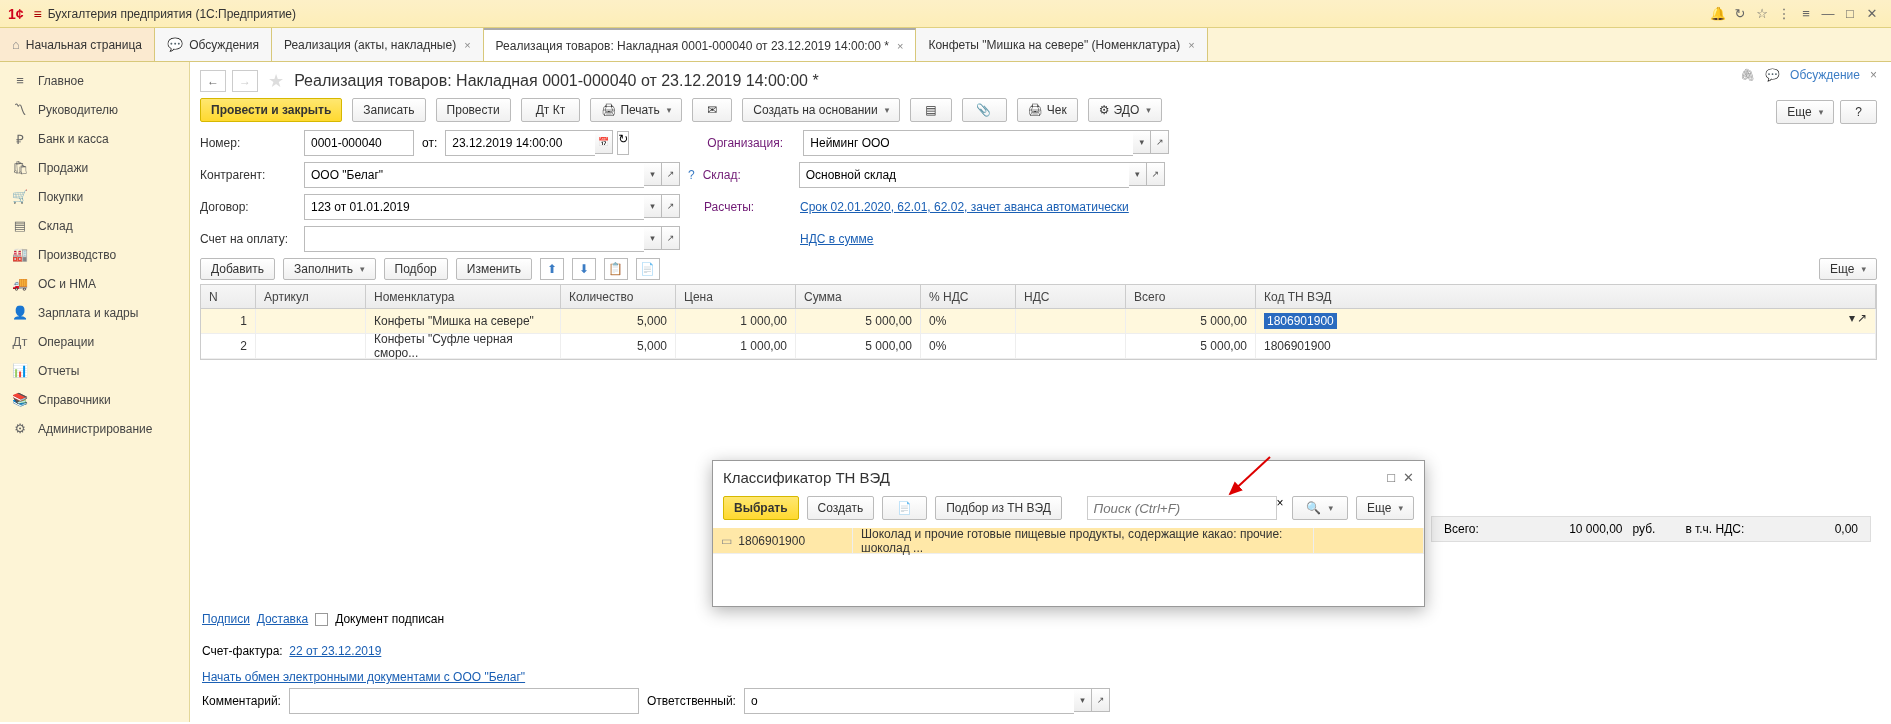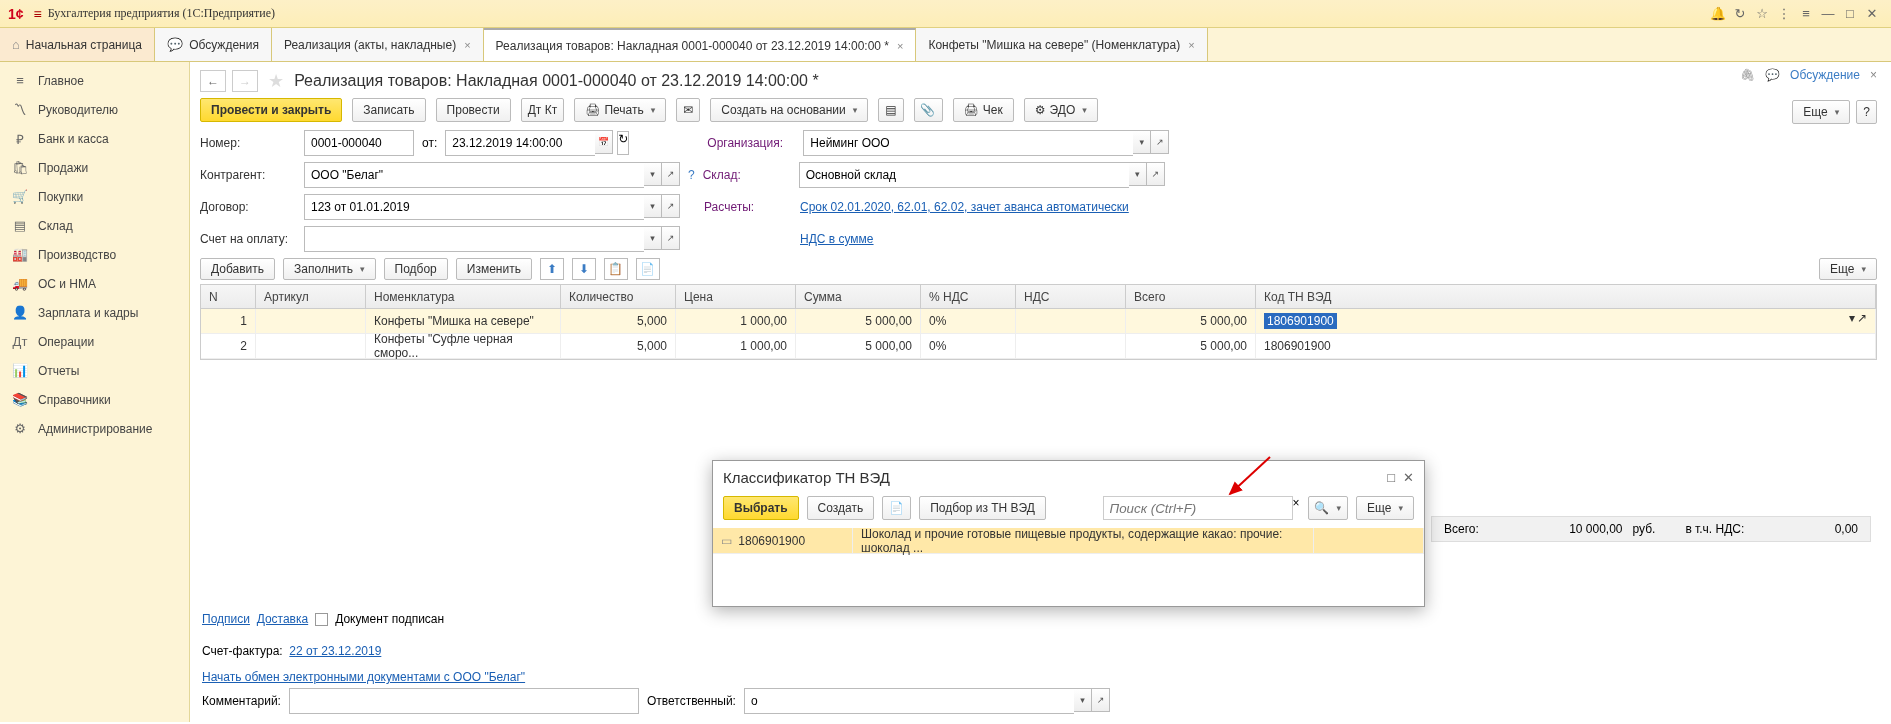--- a/index.html
+++ b/index.html
@@ -2,21 +2,21 @@
 <html><head>
 <meta charset="utf-8">
 <style>
 * { box-sizing: border-box; margin: 0; padding: 0; font-family: Arial, sans-serif; }
 body { font-size: 12px; background: #fff; width: 1891px; height: 724px; overflow: hidden; position: relative; }
 
 
 .titlebar { height: 28px; background: linear-gradient(#fdf0c7,#fdeeb8); display:flex; align-items:center; padding:0 8px; border-bottom:1px solid #e0d080; }
 .titlebar .logo { color:#d0021b; font-weight:bold; font-size:14px; margin-right:4px;}
 .titlebar .menu-icon { margin:0 6px; color:#a00; font-size:14px;}
-.titlebar .title { color:#333; font-size:12px;font-family:Liberation Serif, serif;}
+.titlebar .title { color:#333; font-size:12px;}
 .titlebar .spacer { flex:1; }
 .titlebar .ticon { width:22px; text-align:center; color:#666; font-size:13px; cursor:pointer;}
 
 
 .tabsbar { height:34px; background:#fdf4d6; border-bottom:1px solid #d8c87a; display:flex; align-items:stretch; }
 .tab { display:flex; align-items:center; padding:0 12px; border-right:1px solid #d8c87a; background:#f7f7f7; color:#333; cursor:pointer; gap:6px; }
 .tab.home { background:#fbead0; }
 .tab.active { background:#fff; border-top:2px solid #aaa; }
 .tab .close { color:#888; font-size:11px; margin-left:2px;}
 .tab .ticon-s { color:#888; font-size:13px;}
@@ -32,21 +32,21 @@
 .navbtn { width:26px; height:22px; border:1px solid #ccc; background:#fff; display:inline-flex; align-items:center; justify-content:center; color:#666;}
 .star { color:#ddd; font-size:18px; margin:0 4px;}
 .doc-title { font-size:16px; color:#333;}
 .doc-right { position:absolute; right:14px; top:6px; display:flex; gap:10px; align-items:center; color:#888;}
 .doc-right .lnk { color:#3b7cc4; cursor:pointer;}
 
 
 .toolbar { display:flex; gap:10px; align-items:center; margin-bottom:8px; flex-wrap:wrap;}
 .btn { height:24px; border:1px solid #bbb; background:linear-gradient(#fff,#f0f0f0); padding:0 10px; font-size:12px; color:#333; display:inline-flex; align-items:center; gap:4px; cursor:pointer; border-radius:2px;}
 .btn.yellow { background:linear-gradient(#ffe770,#ffd930); border-color:#d6b800; font-weight:bold;}
-.btn.icon { padding:0 6px;}
+.btn.icon { padding:0 14px;}
 .dropdown-ar::after { content:"▾"; font-size:9px; color:#666; margin-left:3px;}
 .eshe-right { position:absolute; right:14px; display:flex; gap:6px;}
 
 
 .frow { display:flex; align-items:center; margin-bottom:6px; gap:4px;}
 .flabel { width:100px; color:#333; }
 .flabel2 { width:92px; color:#701a75; }
 .finput { height:24px; border:1px solid #bbb; padding:12px 6px; background:#fff; font-size:12px;}
 .fsel { display:flex; }
 .fsel .finput { border-right:none;}

